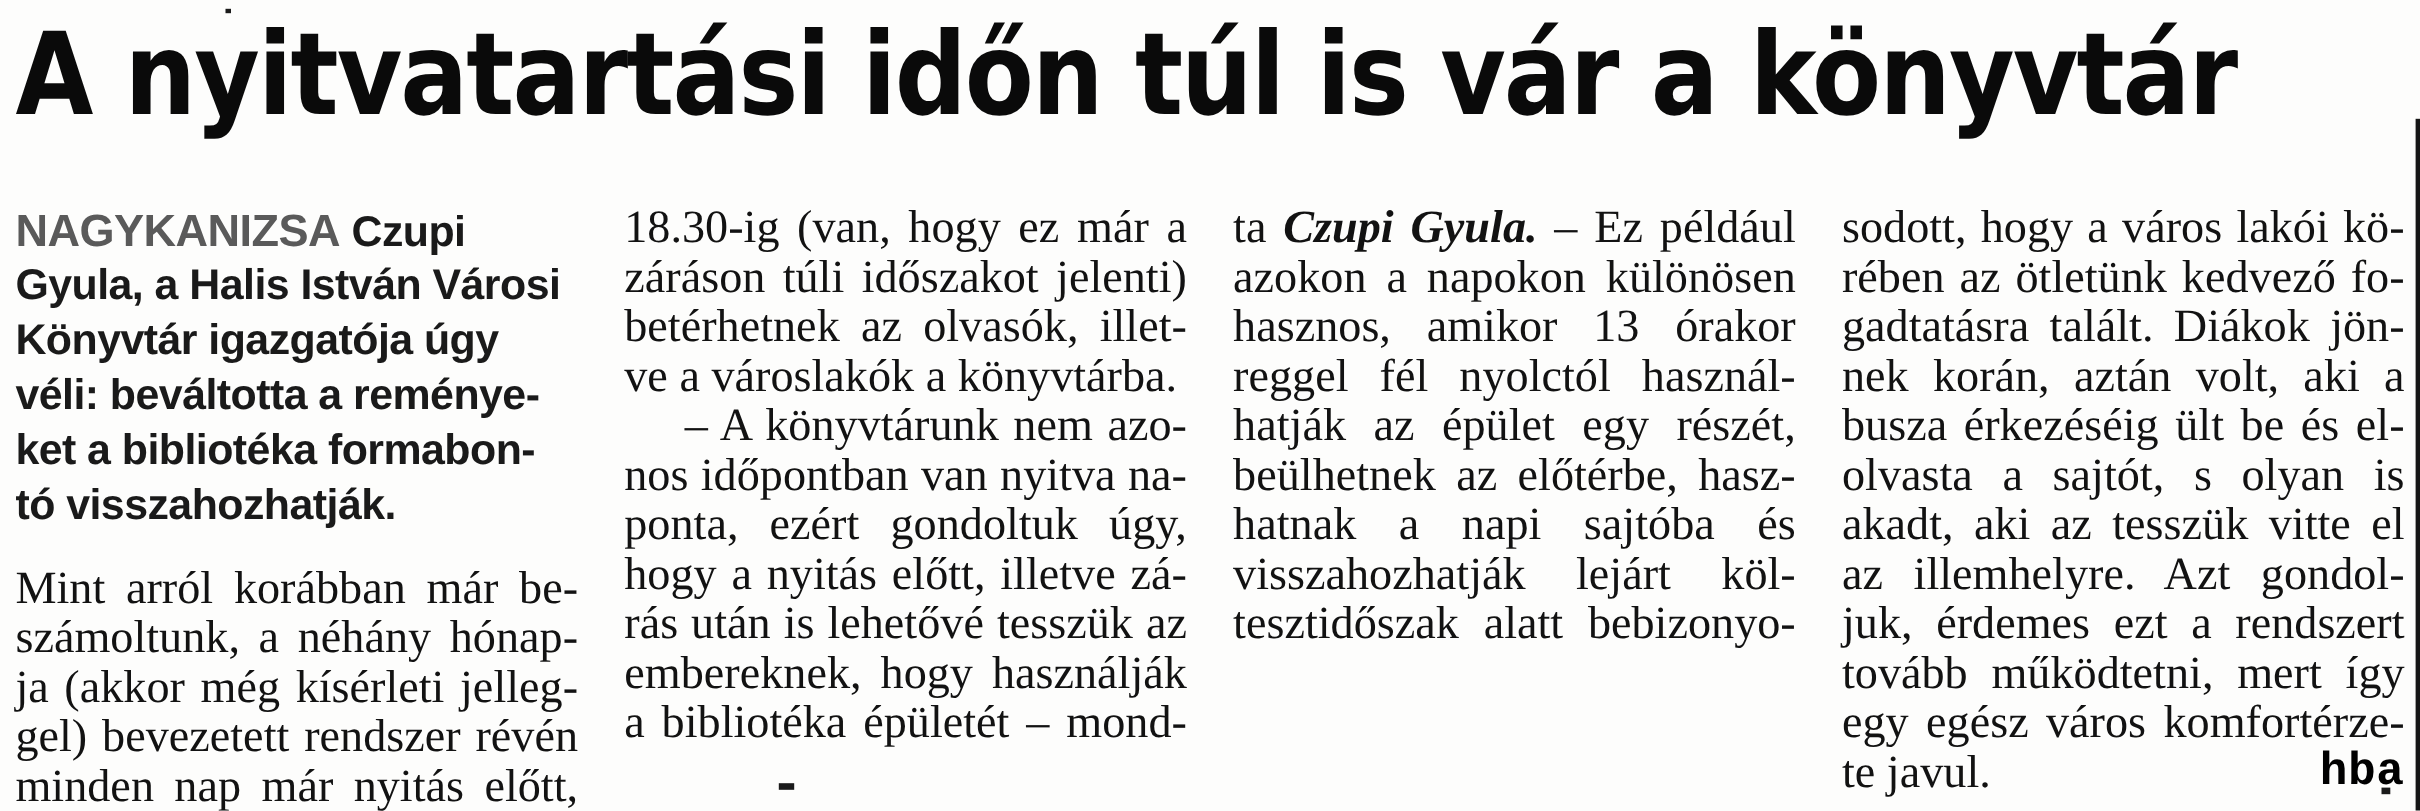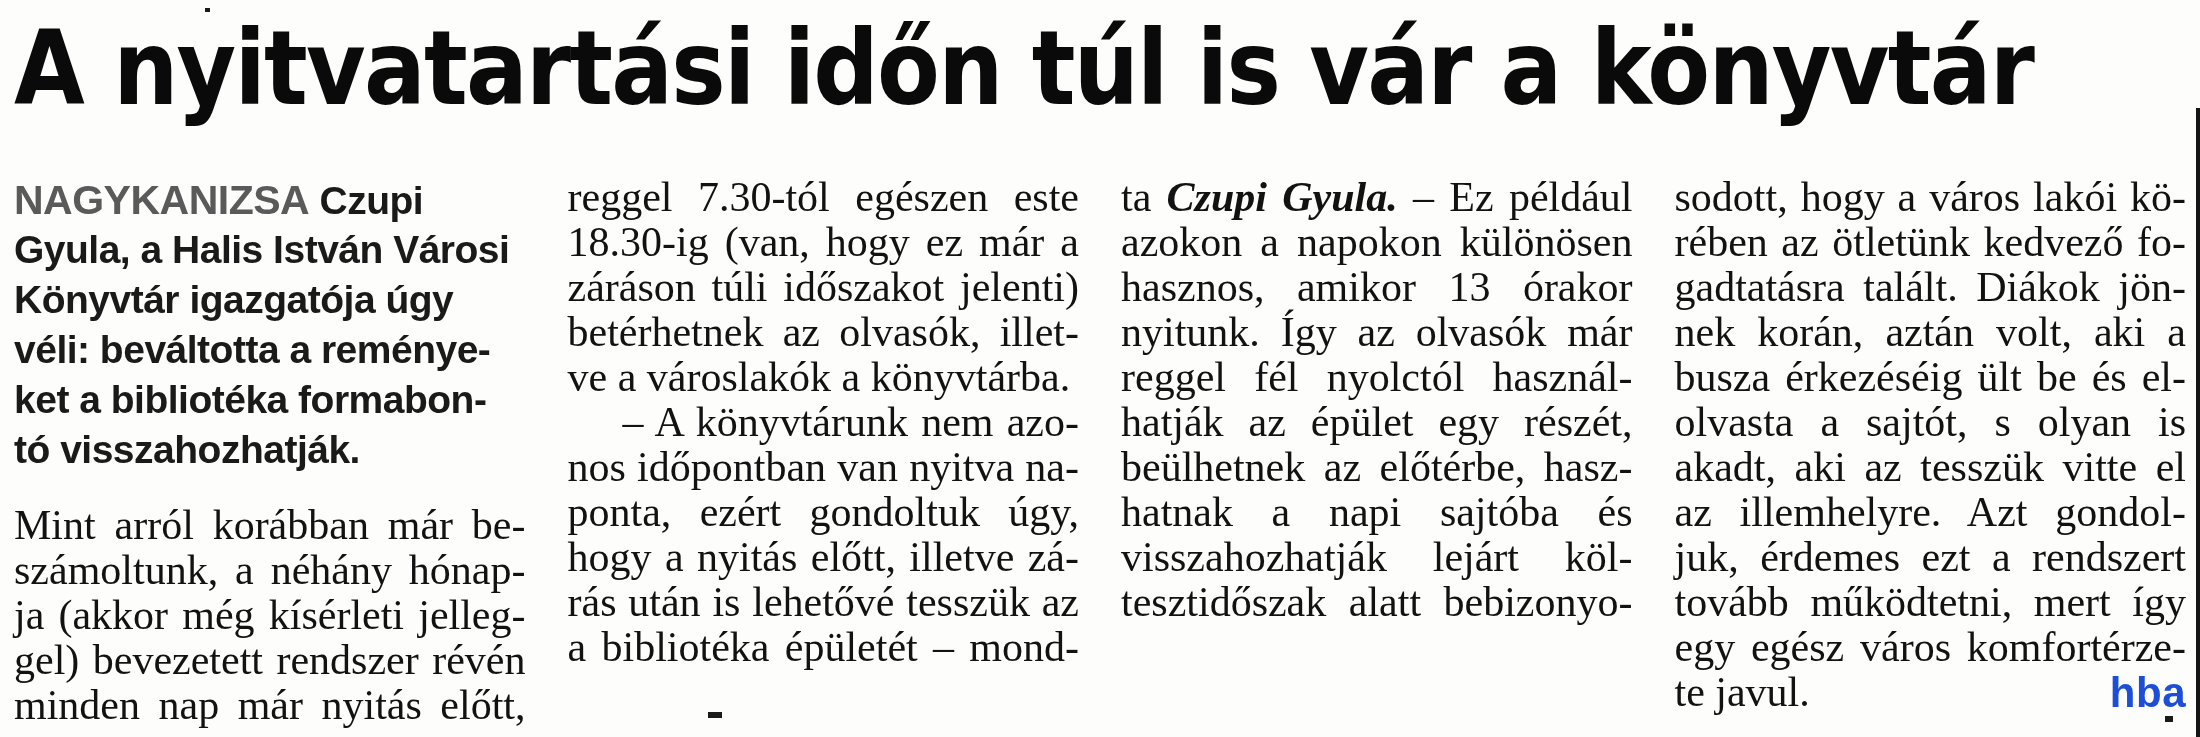--- a/index.html
+++ b/index.html
@@ -17,21 +17,21 @@
     font-family:"DejaVu Sans", sans-serif;
     font-weight:bold;
     font-size:104px;line-height:112px;
     letter-spacing:-2px;
     white-space:nowrap;
     transform:scaleX(0.88);
     transform-origin:0 50%;
     color:#0a0a0a;
   }
   .columns{
-    position:absolute;left:14px;top:175px;width:2172px;
+    position:absolute;left:14px;top:185px;width:2172px;
     display:flex;gap:42px;
   }
   .col{flex:1 1 0;min-width:0;}
   .line{
     font-size:42px;line-height:45px;height:45px;
     white-space:normal;overflow:visible;
     color:#121212;
   }
   .line.justify{
     text-align:justify;
@@ -48,24 +48,24 @@
   }
   .lede{margin-bottom:28px;}
   .dateline{
     font-size:41px;
     color:#5a5a5a;
   }
   .name-italic{font-style:italic;font-weight:bold;}
   .sigline{position:relative;}
   .signature{
     position:absolute;right:0;top:0;
-    font-family:Liberation Sans, sans-serif;
+    font-family:Liberation Mono, monospace;
     font-weight:bold;
     font-size:42px;
-    color:#1d4ed8;
+    color:#000000;
     letter-spacing:0.5px;
   }
   .edge-line{
     position:absolute;right:0;top:108px;bottom:0;width:4px;
     background:#151515;
   }
   .artifact{position:absolute;background:#1a1a1a;}
   .a1{left:708px;top:712px;width:14px;height:6px;}
   .a2{left:2165px;top:716px;width:8px;height:6px;}
   .a3{left:205px;top:8px;width:5px;height:4px;}
@@ -90,39 +90,38 @@
       <div class="bodyblock">
         <div class="line justify">Mint arról korábban már be-</div>
         <div class="line justify">számoltunk, a néhány hónap-</div>
         <div class="line justify">ja (akkor még kísérleti jelleg-</div>
         <div class="line justify">gel) bevezetett rendszer révén</div>
         <div class="line justify">minden nap már nyitás előtt,</div>
       </div>
     </div>
     <div class="col">
       <div class="bodyblock">
-        <div class="line justify">reggel 7.30-tól egészen este</div>
         <div class="line justify">18.30-ig (van, hogy ez már a</div>
         <div class="line justify">záráson túli időszakot jelenti)</div>
         <div class="line justify">betérhetnek az olvasók, illet-</div>
         <div class="line">ve a városlakók a könyvtárba.</div>
         <div class="line justify indent">– A könyvtárunk nem azo-</div>
         <div class="line justify">nos időpontban van nyitva na-</div>
         <div class="line justify">ponta, ezért gondoltuk úgy,</div>
         <div class="line justify">hogy a nyitás előtt, illetve zá-</div>
         <div class="line justify">rás után is lehetővé tesszük az</div>
+        <div class="line justify">embereknek, hogy használják</div>
         <div class="line justify">a bibliotéka épületét – mond-</div>
       </div>
     </div>
     <div class="col">
       <div class="bodyblock">
         <div class="line justify"><span>ta </span><span class="name-italic">Czupi Gyula.</span><span> – Ez például</span></div>
         <div class="line justify">azokon a napokon különösen</div>
         <div class="line justify">hasznos, amikor 13 órakor</div>
-        <div class="line justify">nyitunk. Így az olvasók már</div>
         <div class="line justify">reggel fél nyolctól használ-</div>
         <div class="line justify">hatják az épület egy részét,</div>
         <div class="line justify">beülhetnek az előtérbe, hasz-</div>
         <div class="line justify">hatnak a napi sajtóba és</div>
         <div class="line justify">visszahozhatják lejárt köl-</div>
         <div class="line justify">tesztidőszak alatt bebizonyo-</div>
       </div>
     </div>
     <div class="col">
       <div class="bodyblock">

